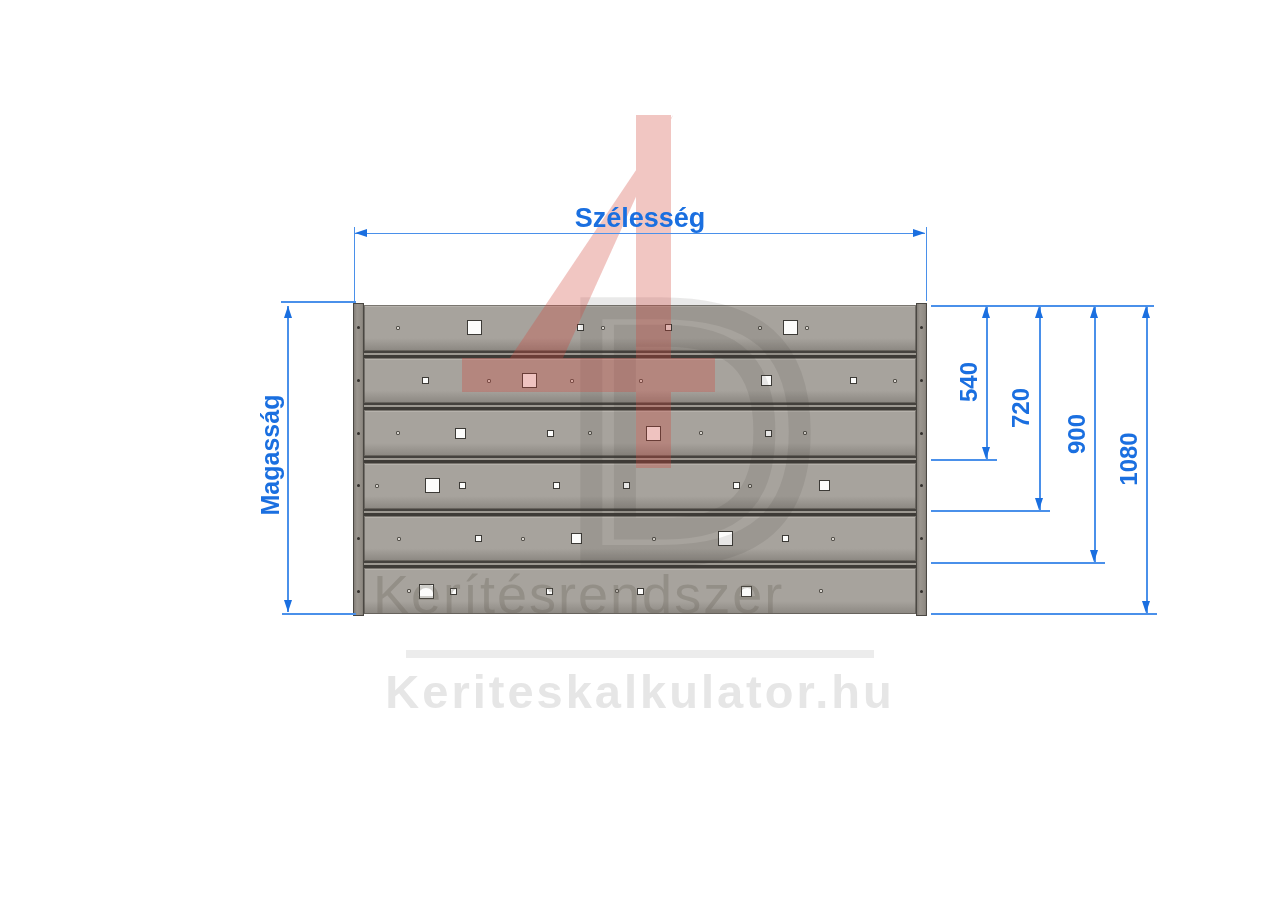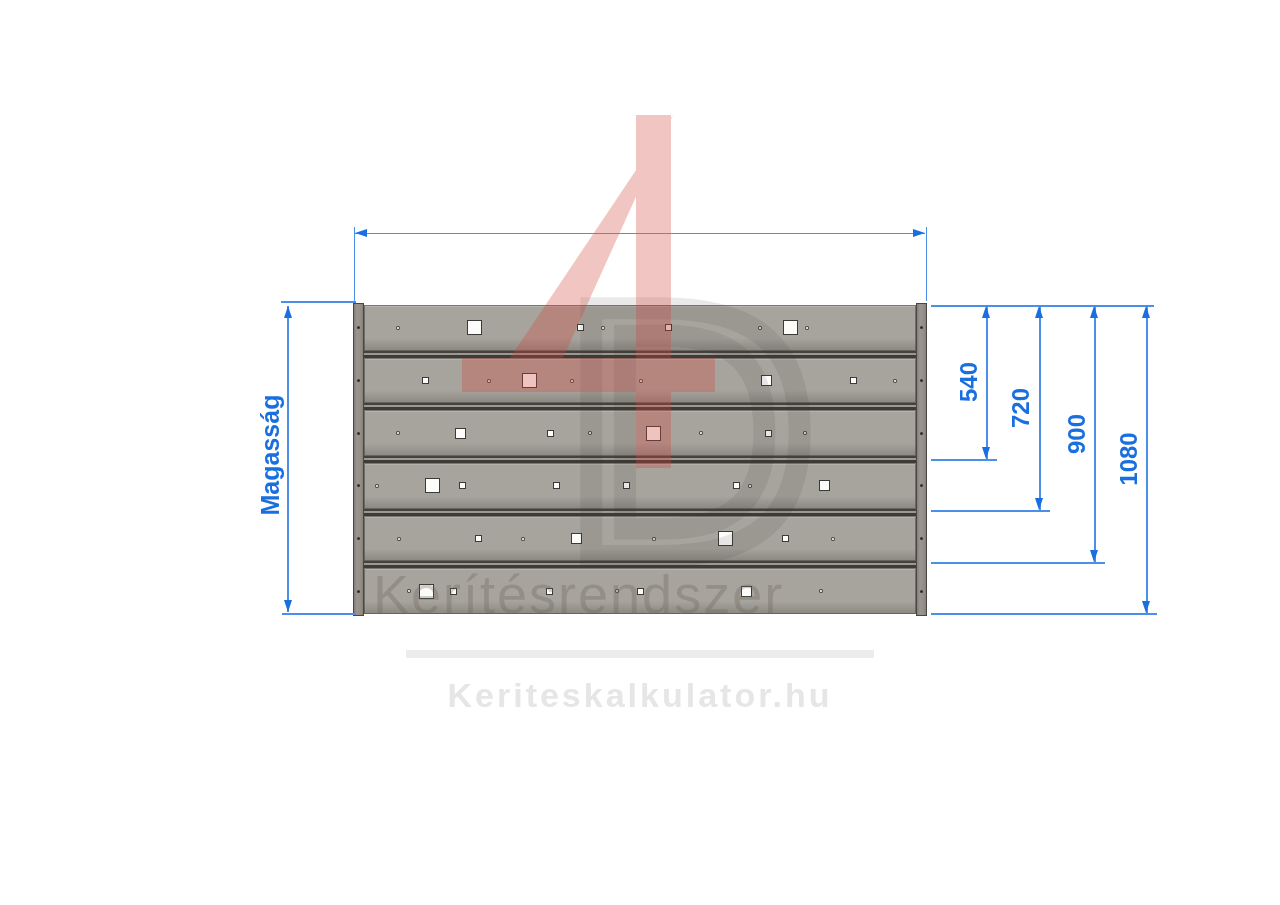--- a/index.html
+++ b/index.html
@@ -60,21 +60,21 @@
     color:var(--c-watermark-text-gray,#686258); opacity:0.30; white-space:nowrap;
   }
 
   
   .footer { position:absolute; left:350px; top:636px; width:580px; text-align:center; z-index:0; }
   .brand { font-size:84px; font-weight:bold; letter-spacing:1px; line-height:1; white-space:nowrap; }
   .brand-fiber { color:var(--c-logo-gray,#e3e3e3); }
   .brand-laser { color:var(--c-logo-red,#f7c5bf); }
   .brand-divider { margin:14px auto 0 auto; width:468px; height:8px; background:var(--c-logo-divider,#ececec); }
   .brand-url {
-    margin-top:18px; font-size:34px; font-weight:bold; letter-spacing:3px;
+    margin-top:6px; font-size:47px; font-weight:bold; letter-spacing:3px;
     color:var(--c-logo-url,#e6e6e6); white-space:nowrap;
   }
 </style>
 </head>
 <body>
 
 <div class="canvas">
 
   <svg class="wm-svg" viewBox="0 0 1280 905">
     <g opacity="0.10" fill="none" style="stroke:var(--c-watermark-gray,#37342f)" stroke-width="22">
@@ -167,20 +167,21 @@
 
   <div class="wm-text">Kerítésrendszer</div>
 
   <div class="dims" id="dims">
 
     <div class="line vline" style="left:353.5px; top:227px; height:74px;"></div>
     <div class="line vline" style="left:925.5px; top:227px; height:74px;"></div>
     <div class="line hline" style="left:355px; top:232.5px; width:570px;"></div>
     <div class="arr arr-left" style="left:355px; top:229px;"></div>
     <div class="arr arr-right" style="left:913px; top:229px;"></div>
+    <div class="dim-label dim-label-h" style="left:540px; top:203px; width:200px;">Szélesség</div>
 
     <div class="line hline" style="left:281px; top:301px; width:75px;"></div>
     <div class="line hline" style="left:282px; top:613px; width:74px;"></div>
     <div class="line vline" style="left:287px; top:306px; height:306px;"></div>
     <div class="arr arr-up" style="left:283.5px; top:306px;"></div>
     <div class="arr arr-down" style="left:283.5px; top:600px;"></div>
     <div class="dim-label dim-label-v" style="left:180px; top:440px; width:180px; height:30px; line-height:30px; font-size:25px;">Magasság</div>
 
     <div class="line hline" style="left:931px; top:305px; width:223px;"></div>
   <div class="line vline" style="left: 986.25px; top: 306px; height: 153px;"></div>

